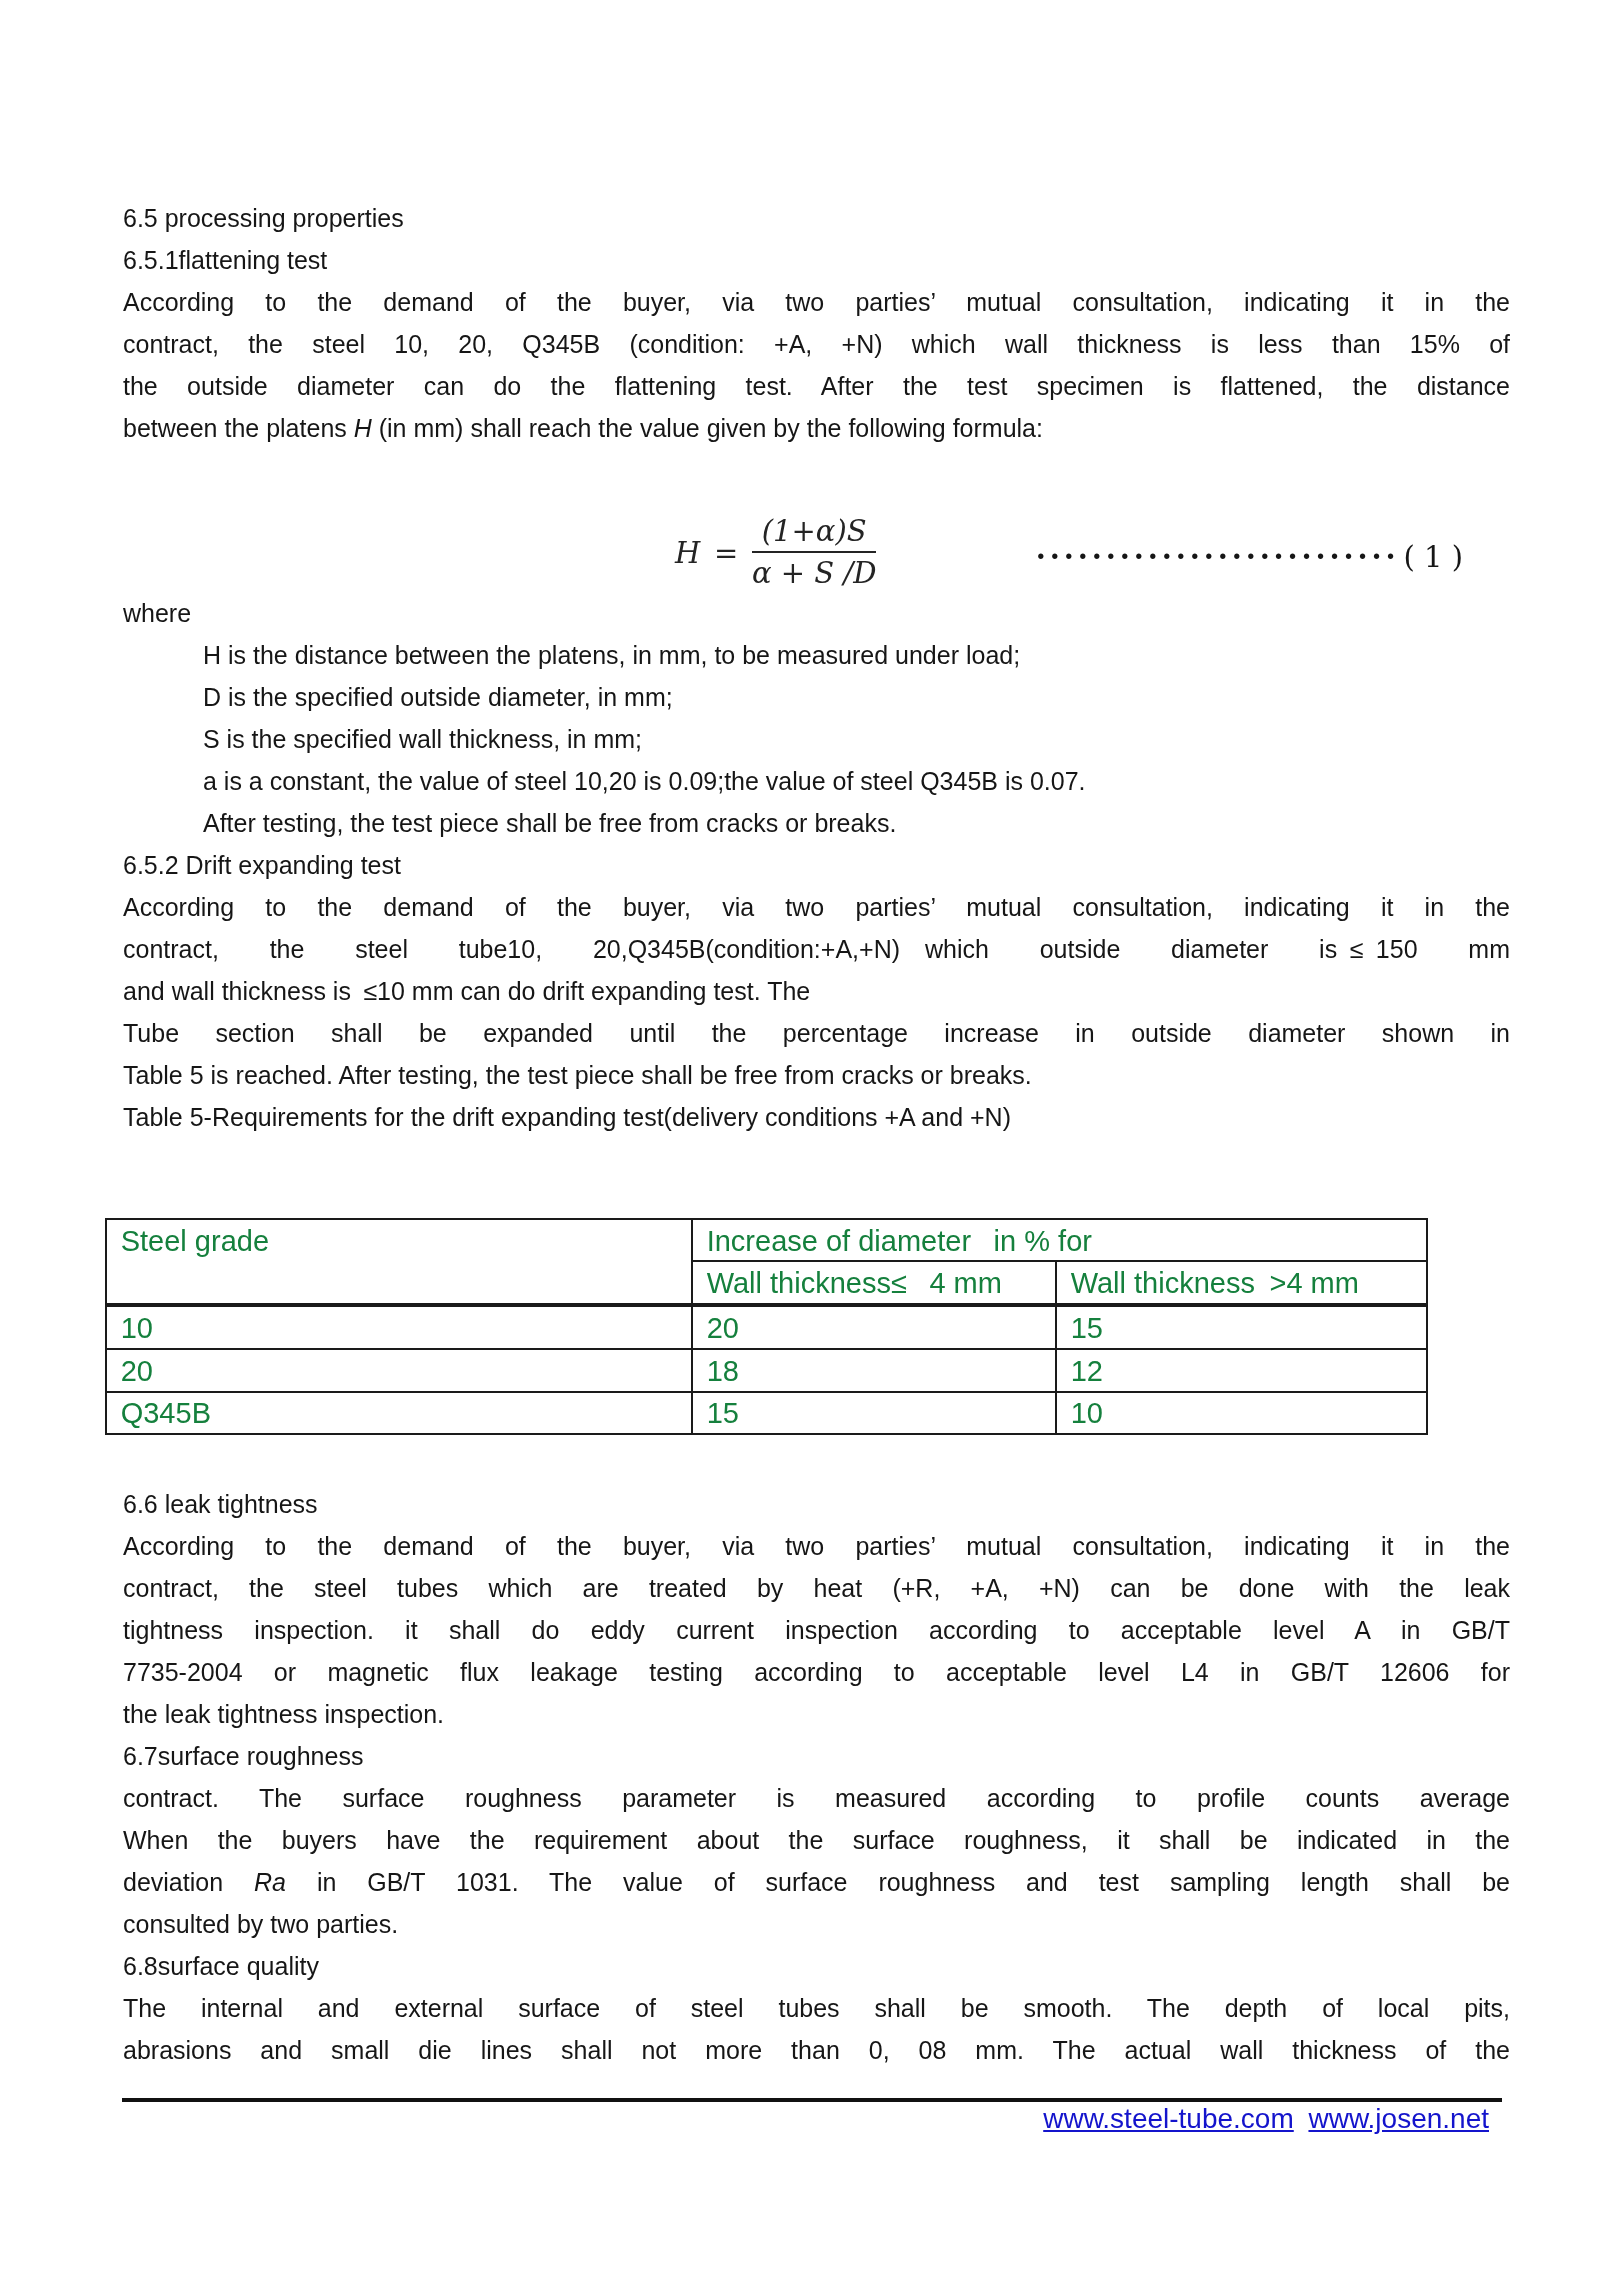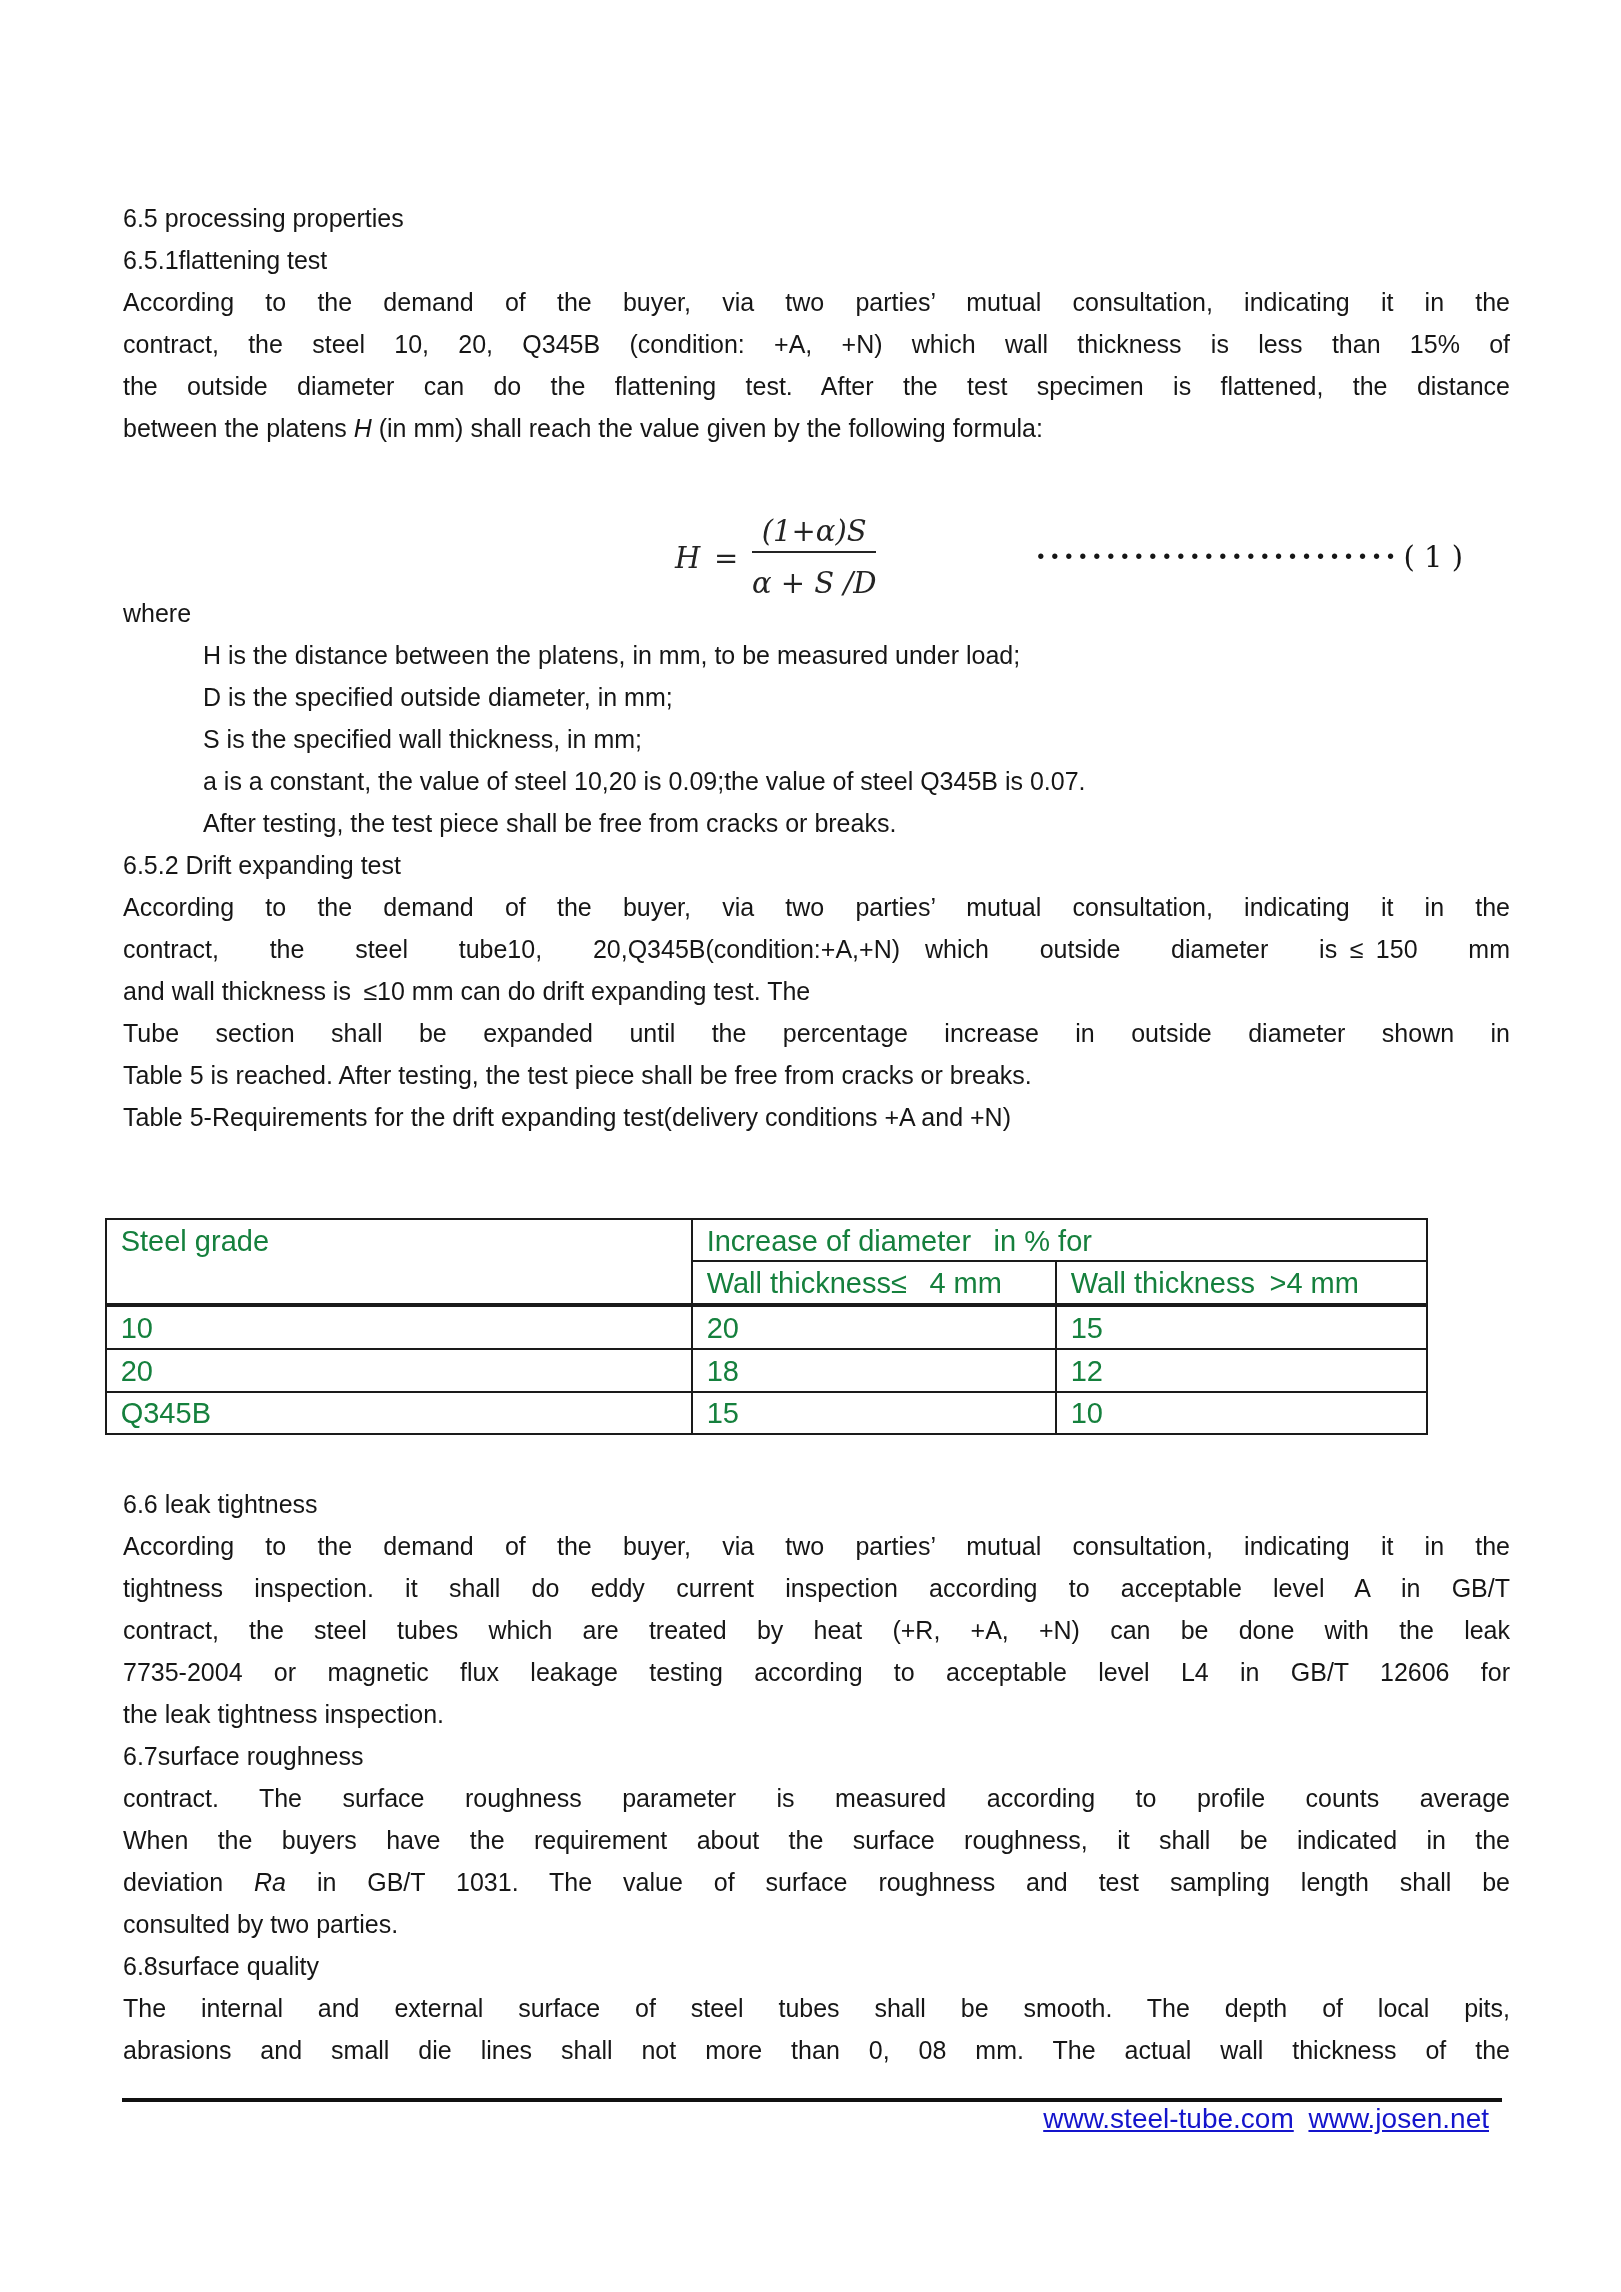--- a/index.html
+++ b/index.html
@@ -15,21 +15,21 @@
 
   
   .formula-row { position:absolute; left:123px; top:495px; width:1387px; height:132px; }
   .equation {
     position:absolute; left:552px; top:19.6px;
     font-family:"DejaVu Serif",serif; font-style:italic; font-size:29px;
     display:flex; align-items:center; gap:13.7px; color:#242424;
   }
   .frac { display:inline-flex; flex-direction:column; text-align:center; }
   .frac .num { display:block; border-bottom:2px solid #242424; padding:0 7.8px 3.9px 7.8px; line-height:33px; }
-  .frac .den { display:block; padding-top:14px; line-height:33px; }
+  .frac .den { display:block; padding-top:4px; line-height:33px; }
   .f-trailer { position:absolute; right:47px; top:41px; line-height:42px;
                font-family:"DejaVu Serif",serif; font-size:29px; display:flex; align-items:center; }
   .f-leader { font-weight:bold; letter-spacing:3.9px; margin-right:3.9px; }
 
   
   .t5 { position:absolute; left:105px; top:1218px; width:1321px; border-collapse:collapse;
         table-layout:fixed; font-size:29px; color:#15803d; }
   .t5 th, .t5 td { border:2.9px solid #1a1a1a; font-weight:normal; text-align:left;
                    vertical-align:top; padding:2.9px 0 0 13.7px; white-space:pre-wrap;
                    overflow:hidden; line-height:37px; }
@@ -118,22 +118,22 @@
         <td>Q345B</td>
         <td>15</td>
         <td>10</td>
       </tr>
     </tbody>
   </table>
 
   <div class="textcol" style="top:1483px;">
     <div class="line">6.6 leak tightness</div>
     <div class="line jline">According to the demand of the buyer, via two parties’ mutual consultation, indicating it in the</div>
+    <div class="line jline">contract, the steel tubes which are treated by heat (+R, +A, +N) can be done with the leak</div>
     <div class="line jline">tightness inspection. it shall do eddy current inspection according to acceptable level A in GB/T</div>
-    <div class="line jline">contract, the steel tubes which are treated by heat (+R, +A, +N) can be done with the leak</div>
     <div class="line jline">7735-2004 or magnetic flux leakage testing according to acceptable level L4 in GB/T 12606 for</div>
     <div class="line">the leak tightness inspection.</div>
     <div class="line">6.7surface roughness</div>
     <div class="line jline">contract. The surface roughness parameter is measured according to profile counts average</div>
     <div class="line jline">When the buyers have the requirement about the surface roughness, it shall be indicated in the</div>
     <div class="line jline"><span>deviation </span><span class="ivar">Ra</span><span> in GB/T 1031. The value of surface roughness and test sampling length shall be</span></div>
     <div class="line">consulted by two parties.</div>
     <div class="line">6.8surface quality</div>
     <div class="line jline">The internal and external surface of steel tubes shall be smooth. The depth of local pits,</div>
     <div class="line jline">abrasions and small die lines shall not more than 0, 08 mm. The actual wall thickness of the</div>

